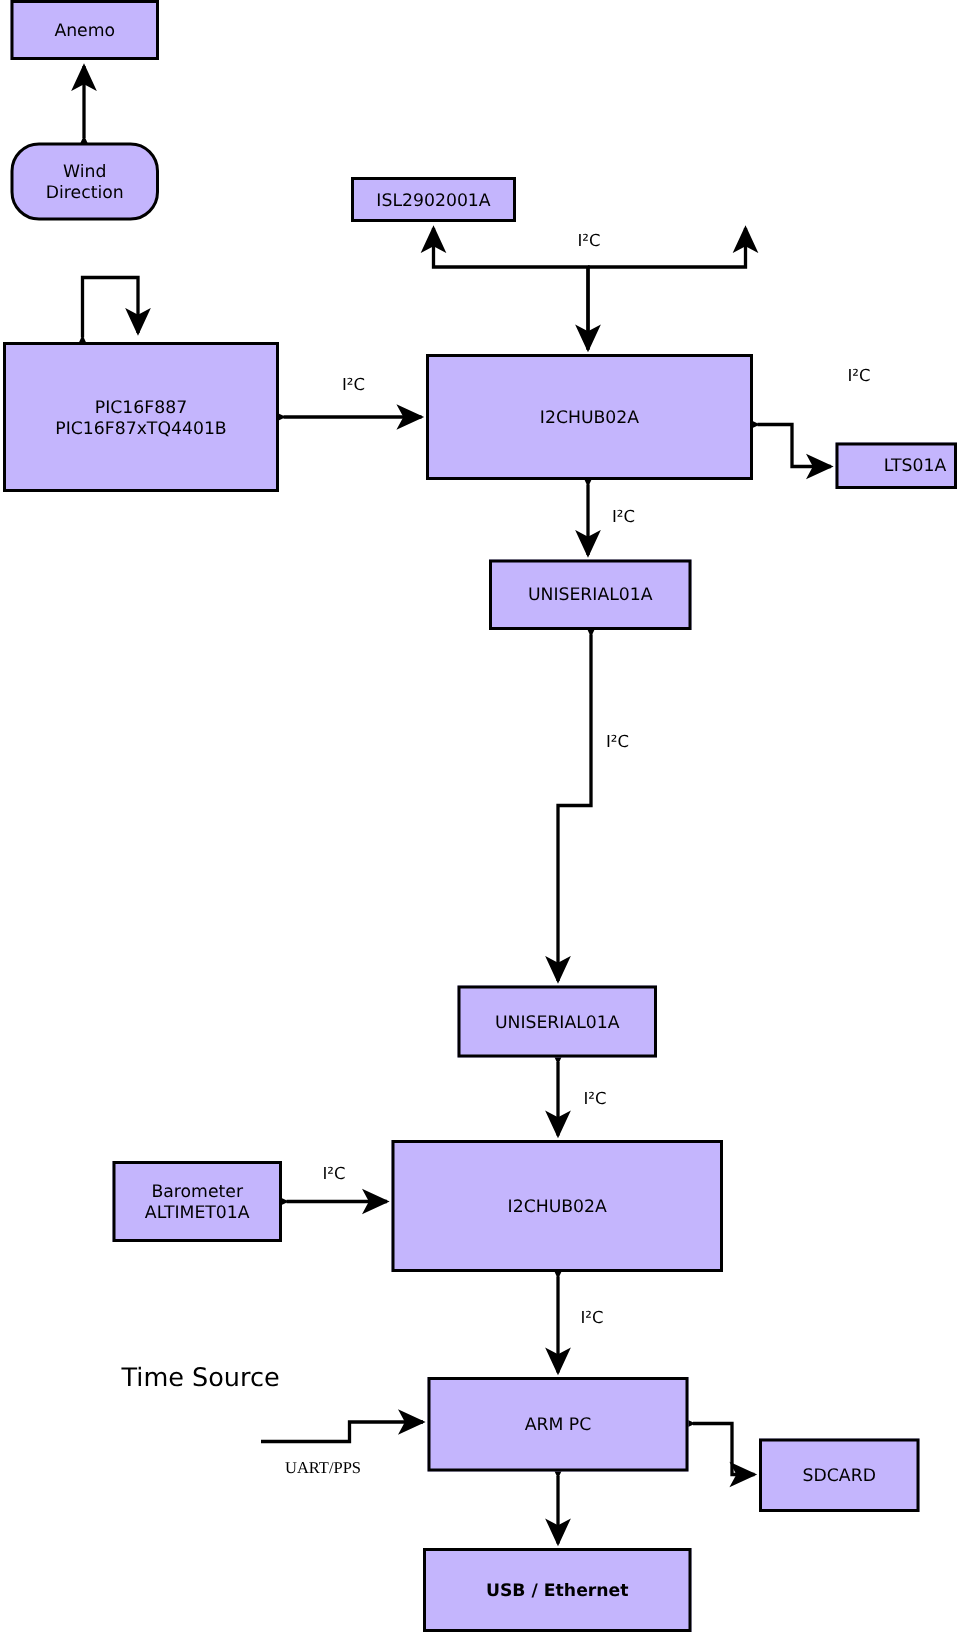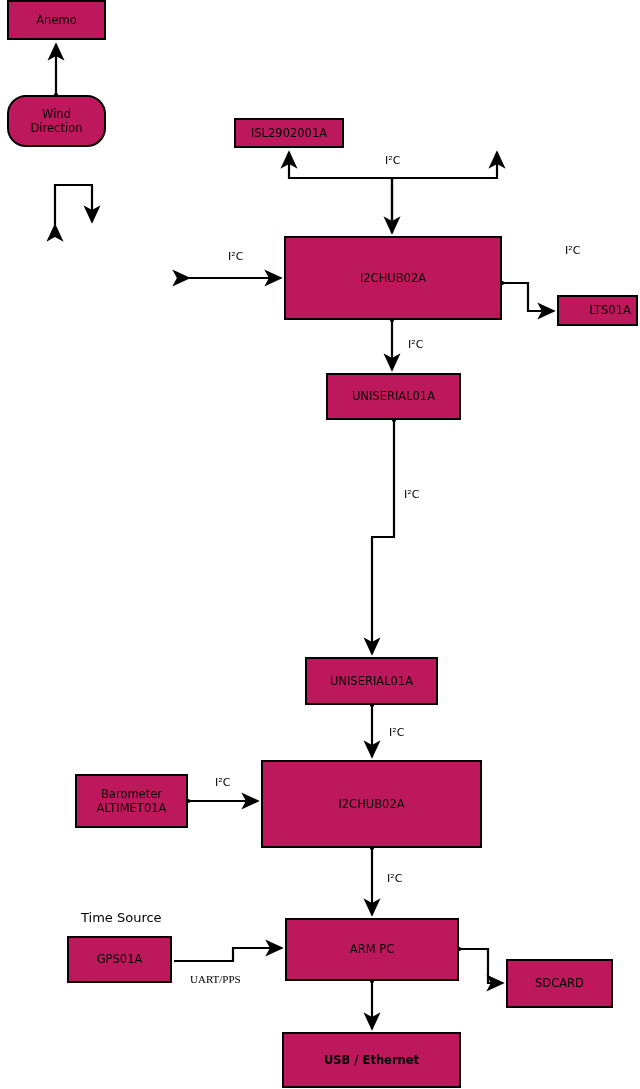--- a/index.html
+++ b/index.html
@@ -23,21 +23,21 @@
   #wires {
     position: absolute;
     left: 0;
     top: 0;
     width: 640px;
     height: 1089px;
   }
   .node {
     position: absolute;
     box-sizing: border-box;
-    background: #be185d;
+    background: #c4b5fd;
     border: 2px solid #000000;
     display: flex;
     align-items: center;
     justify-content: center;
     text-align: center;
     color: #000000;
     z-index: 3;
   }
   .node .node-label {
     display: block;
@@ -50,21 +50,21 @@
     color: #000000;
     font-size: 11px;
     line-height: 1;
     white-space: nowrap;
     z-index: 4;
     text-align: center;
   }
   .free-label {
     position: absolute;
     color: #000000;
-    font-size: 13px;
+    font-size: 17px;
     line-height: 1;
     white-space: nowrap;
     z-index: 4;
   }
 </style>
 </head>
 <body>
 
 <div id="diagram-root">
 
@@ -109,20 +109,24 @@
 
   <div class="node" style="left:7px; top:0px; width:99px; height:40px;">
     <span class="node-label">Anemo</span>
   </div>
 
   <div class="node" style="left:7px; top:95px; width:99px; height:52px;border-radius:19px;">
     <span class="node-label">Wind
 Direction</span>
   </div>
 
+  <div class="node" style="left:2px; top:228px; width:184px; height:100px;">
+    <span class="node-label">PIC16F887
+PIC16F87xTQ4401B</span>
+  </div>
 
   <div class="node" style="left:234px; top:118px; width:110px; height:30px;">
     <span class="node-label">ISL2902001A</span>
   </div>
 
 
   <div class="node" style="left:284px; top:236px; width:218px; height:84px;">
     <span class="node-label">I2CHUB02A</span>
   </div>
 
@@ -140,23 +144,20 @@
 
   <div class="node" style="left:261px; top:760px; width:221px; height:88px;">
     <span class="node-label">I2CHUB02A</span>
   </div>
 
   <div class="node" style="left:75px; top:774px; width:113px; height:54px;">
     <span class="node-label">Barometer
 ALTIMET01A</span>
   </div>
 
-  <div class="node" style="left:67px; top:936px; width:105px; height:47px;">
-    <span class="node-label">GPS01A</span>
-  </div>
 
   <div class="node" style="left:285px; top:918px; width:174px; height:63px;">
     <span class="node-label">ARM PC</span>
   </div>
 
   <div class="node" style="left:506px; top:959px; width:107px; height:49px;">
     <span class="node-label">SDCARD</span>
   </div>
 
   <div class="node" style="left:282px; top:1032px; width:179px; height:56px;font-weight:bold;">

